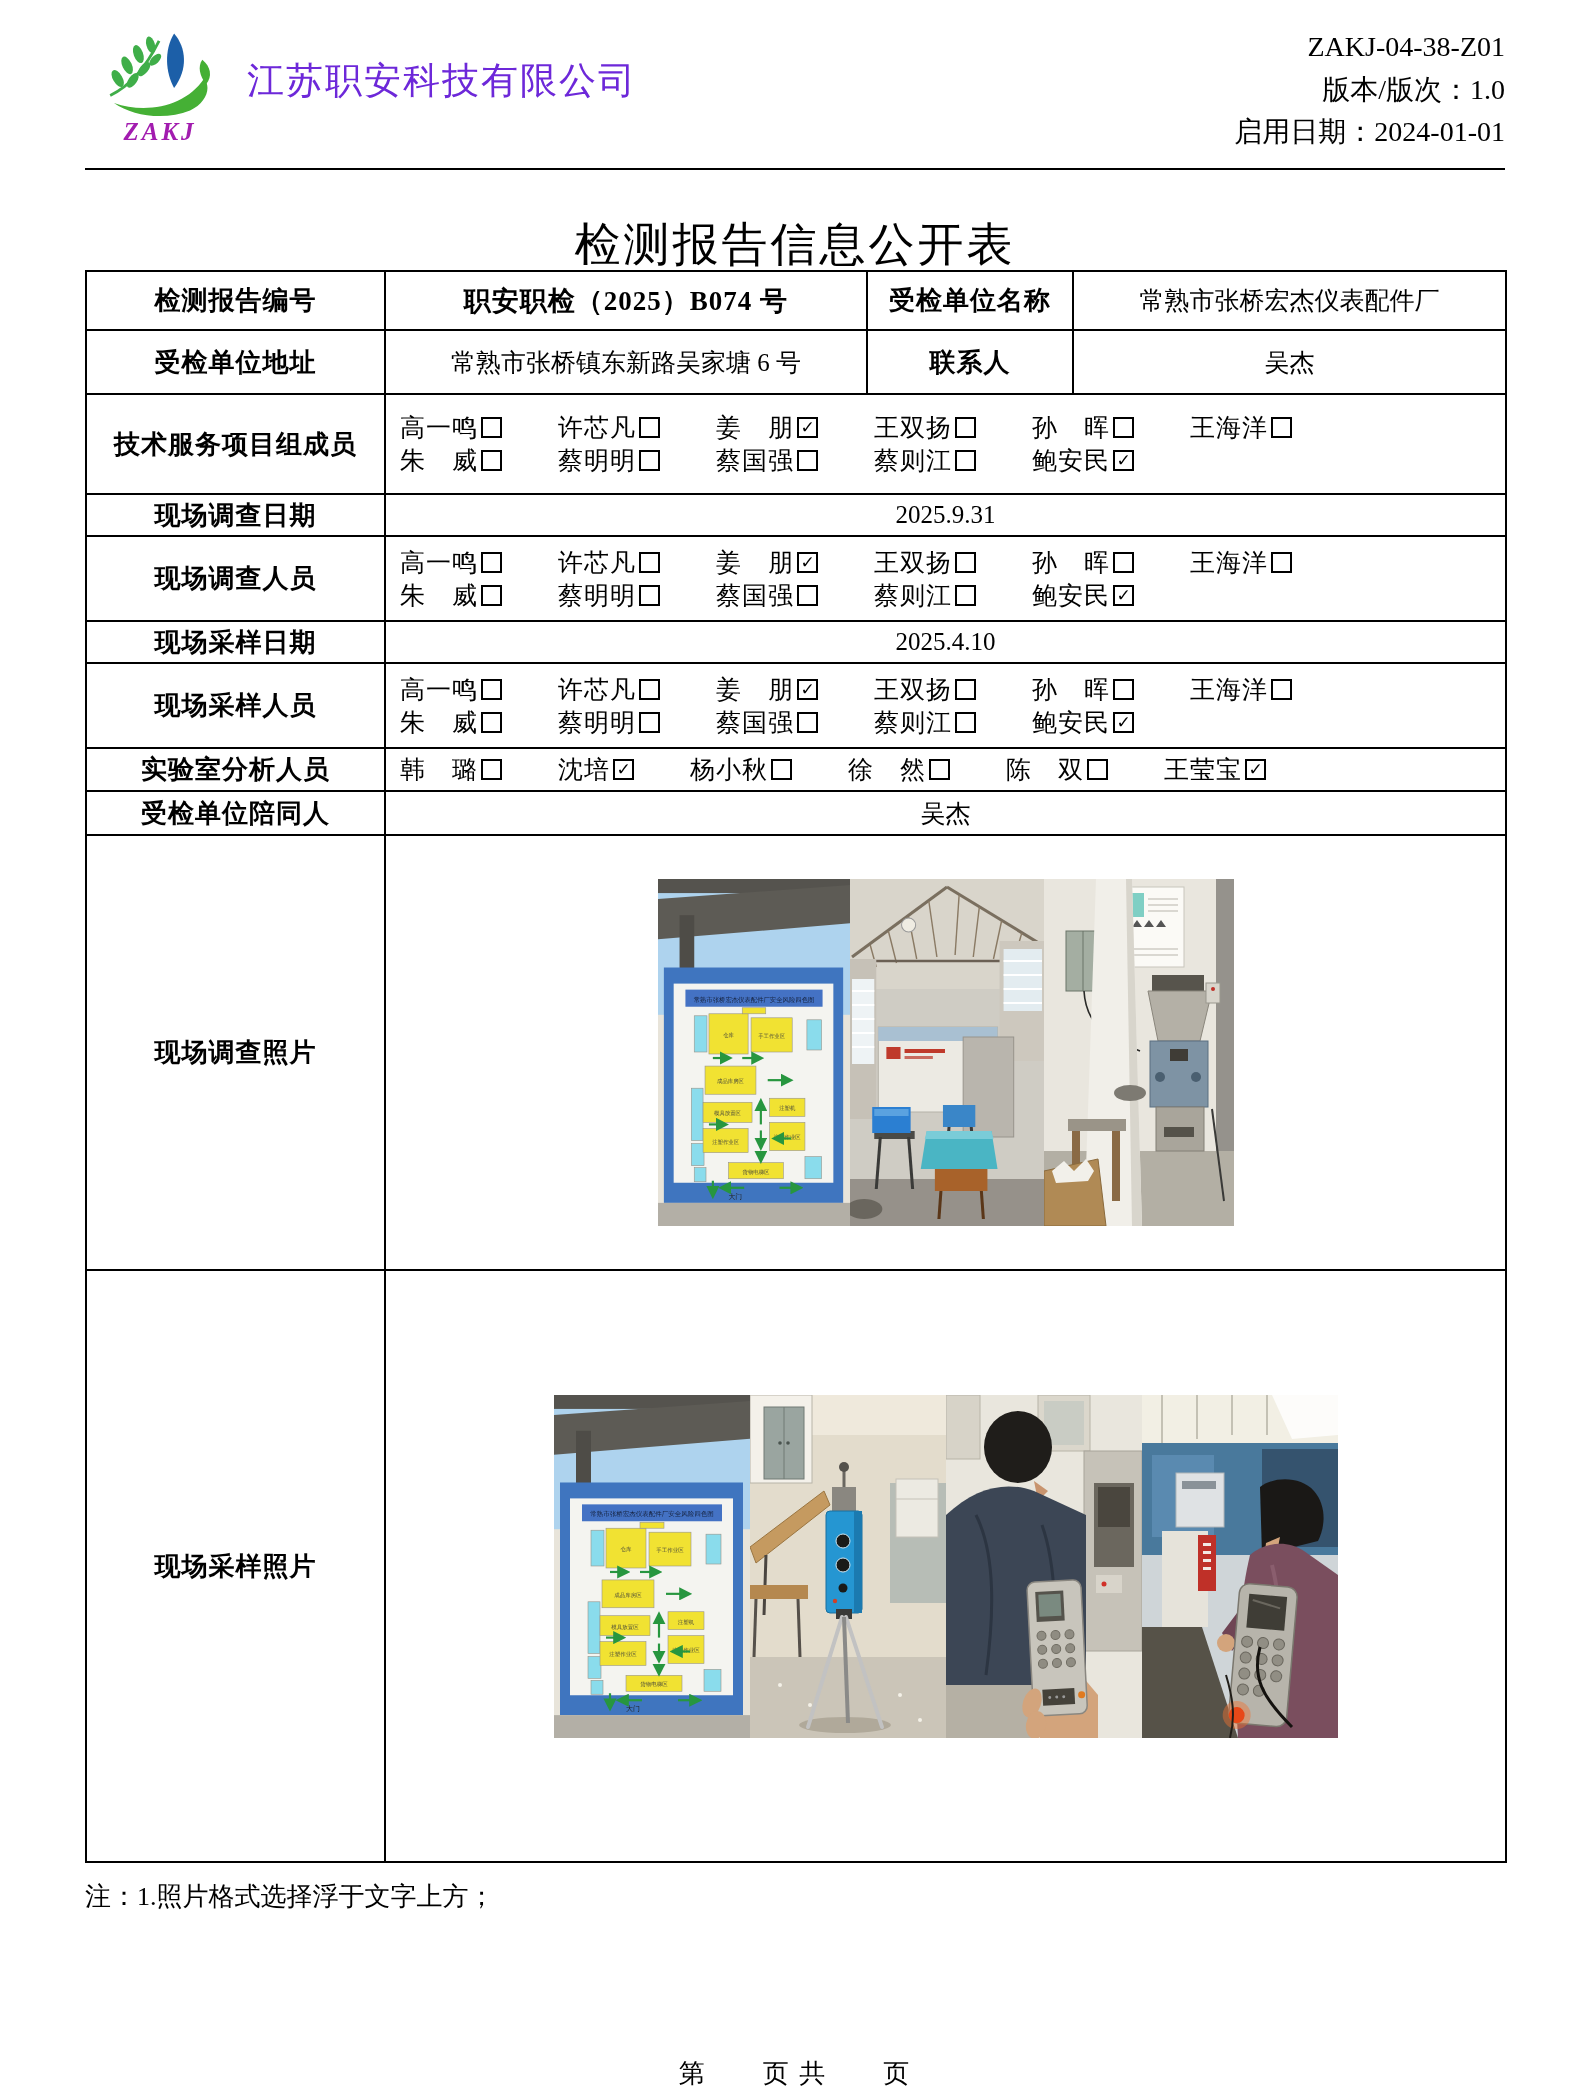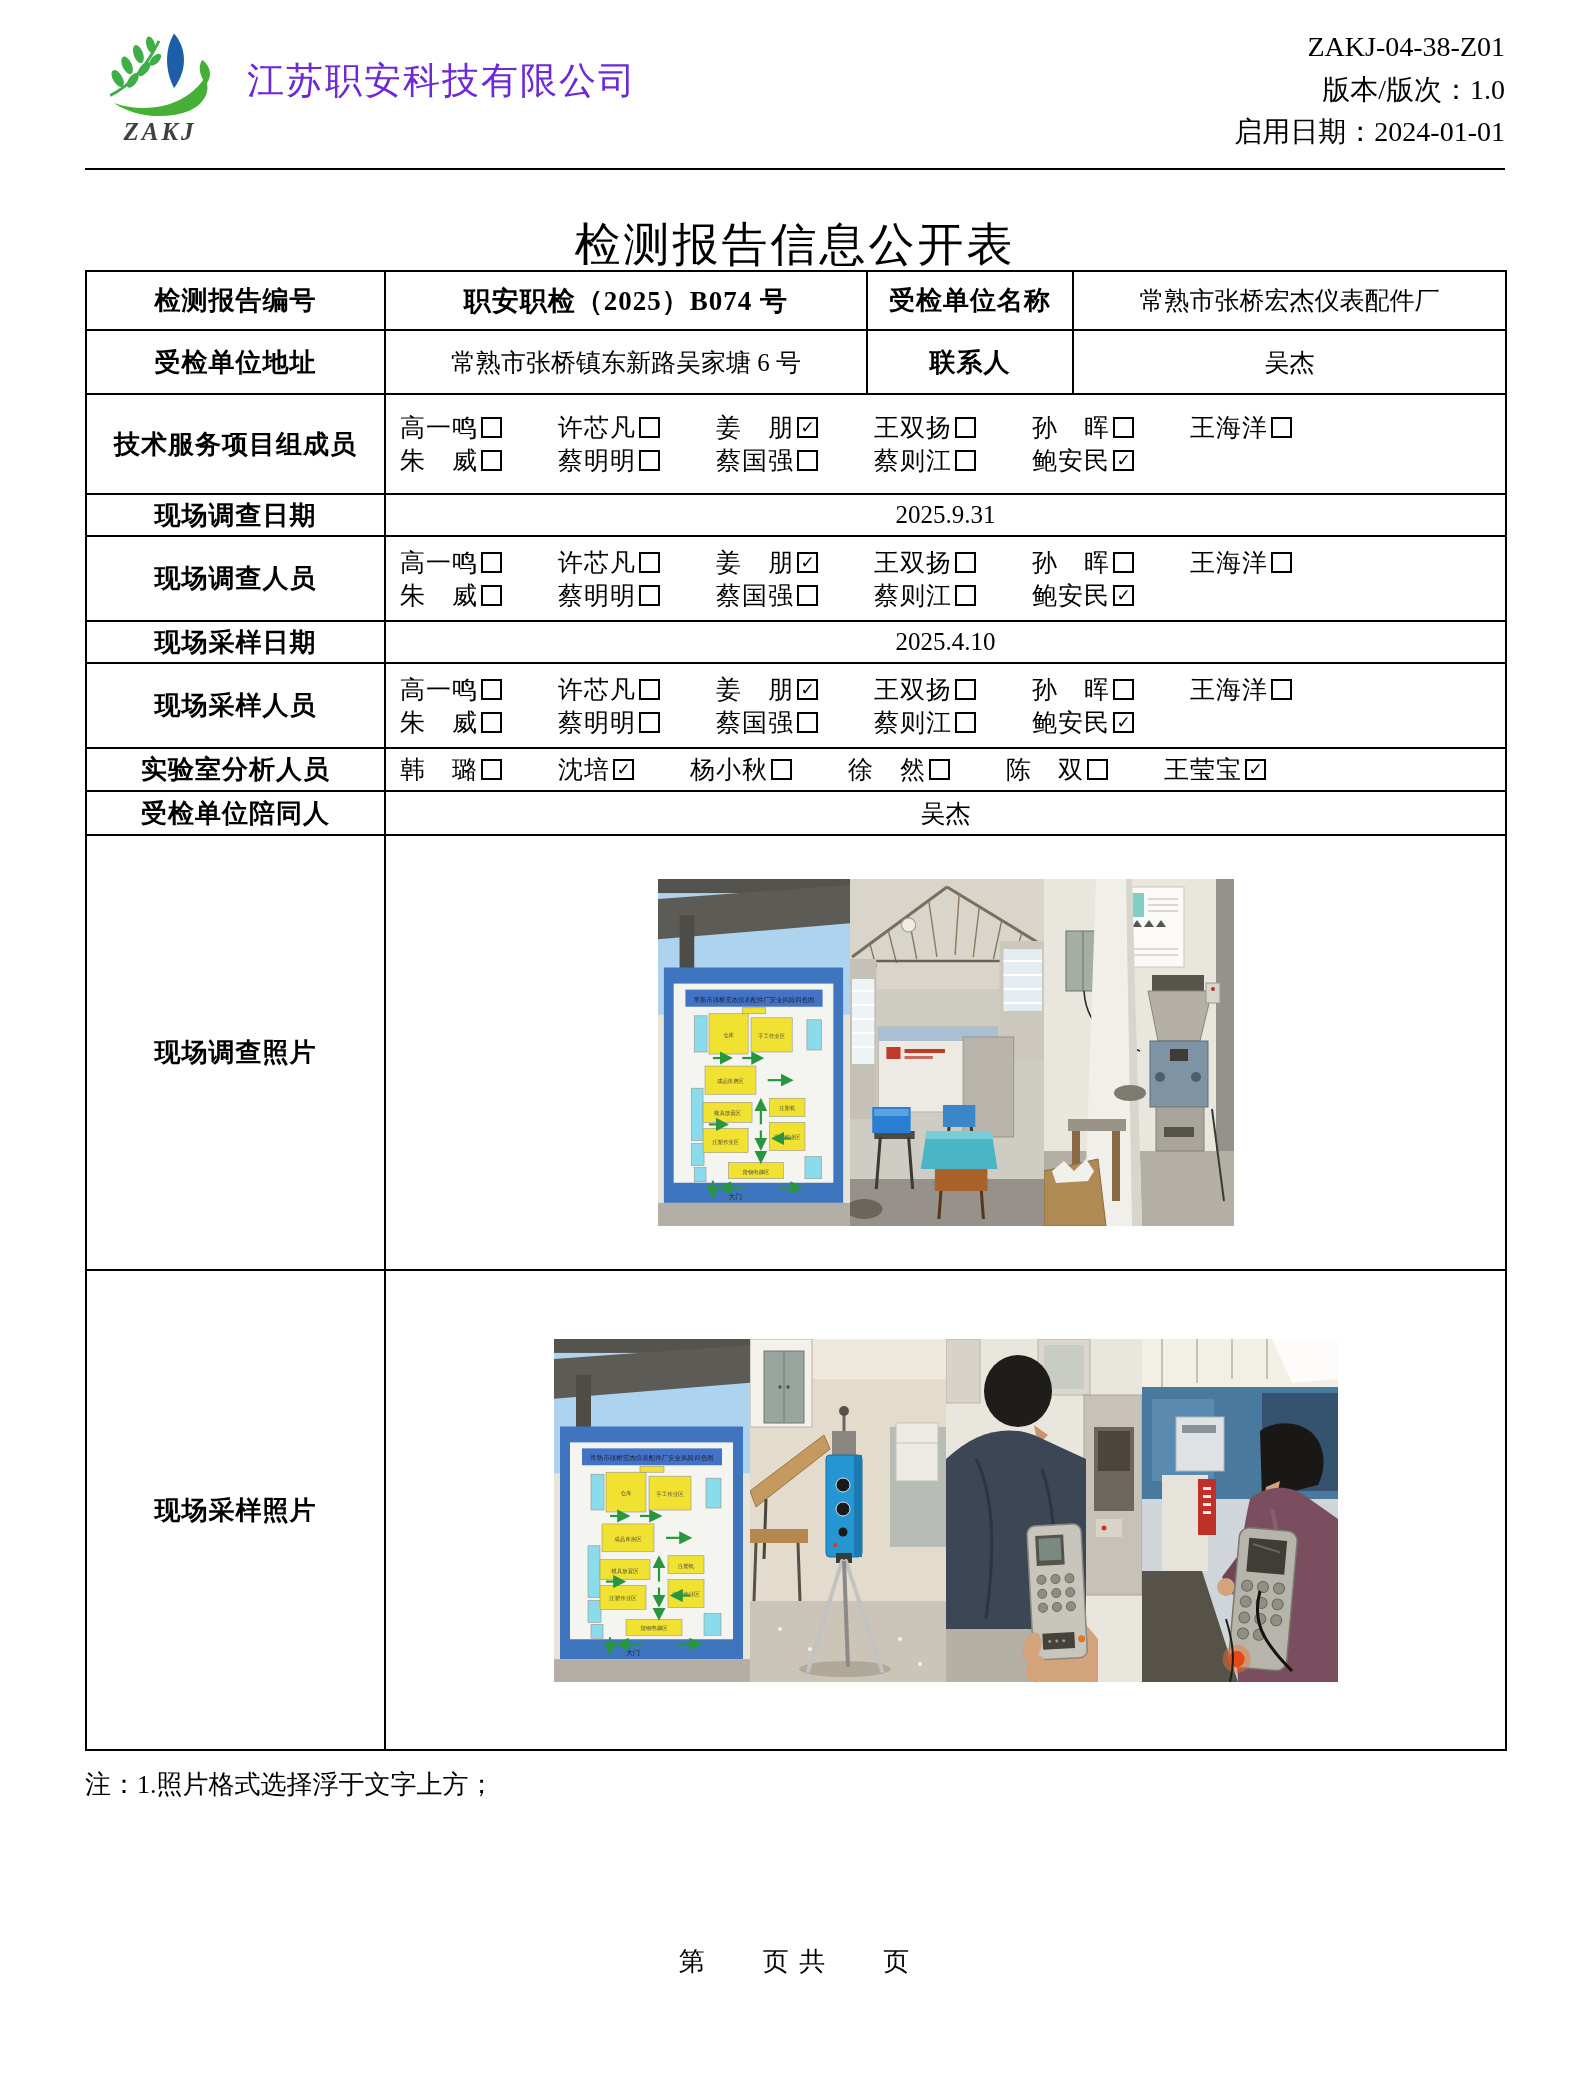--- a/index.html
+++ b/index.html
@@ -2,21 +2,21 @@
 <html><head>
 <meta charset="utf-8">
 <style>
   html,body{margin:0;padding:0;background:#888;}
   .page{position:relative;width:1587px;height:2093px;background:#fff;margin:0 auto;
         box-sizing:border-box;padding:0 82px 0 85px;overflow:hidden;
         font-family:"Liberation Serif","DejaVu Serif",serif;color:#000;}
   
   .hdr{height:168px;display:flex;align-items:flex-start;}
   .logoblock{width:150px;padding-top:24px;text-align:center;}
-  .logotext{font-style:italic;font-weight:bold;color:#404040;font-size:25px;letter-spacing:3px;margin-top:-4px;}
+  .logotext{font-style:italic;font-weight:bold;color:#a21caf;font-size:25px;letter-spacing:3px;margin-top:-4px;}
   .company{font-size:37px;color:#6d28d9;margin:56px 0 0 12px;letter-spacing:2px;}
   .meta{margin-left:auto;text-align:right;padding-top:26px;font-size:28px;line-height:1.52;}
   .rule{height:2px;background:#000;}
   
   .title{margin:44px 0 0;height:52px;text-align:center;font-size:46px;font-weight:normal;letter-spacing:3px;}
   
   table.form{border-collapse:collapse;table-layout:fixed;width:1420px;margin-top:4px;}
   table.form td{border:2px solid #000;padding:0;overflow:hidden;}
   .lbl{font-weight:bold;text-align:center;font-size:26px;letter-spacing:1px;}
   .val{text-align:center;font-size:25px;}
@@ -463,21 +463,21 @@
             <rect x="24" y="240" width="58" height="12" fill="#9a9488"></rect>
             <rect x="28" y="252" width="8" height="70" fill="#8a6a45"></rect>
             <rect x="68" y="252" width="8" height="70" fill="#8a6a45"></rect>
             <polygon points="0,292 54,280 62,347 0,347" fill="#b08a55" stroke="#8a6a3c"></polygon>
             <polygon points="8,292 20,282 30,292 42,280 50,292 44,302 12,304" fill="#f2f0ea"></polygon>
           </svg>
         </div>
       </td>
     </tr>
 
-    <tr style="height:480px">
+    <tr style="height:592px">
       <td class="lbl">现场采样照片</td>
       <td class="photo-cell" colspan="3">
         <div class="photo-strip">
           <svg viewBox="0 0 196 345" width="196" height="343" preserveAspectRatio="none">
                 <use href="#sb"></use>
               </svg>
           <svg viewBox="0 0 196 343" width="196" height="343" preserveAspectRatio="none">
             <rect width="196" height="343" fill="#e3dccc"></rect>
             <rect width="196" height="40" fill="#efe9dc"></rect>
             <rect x="0" y="0" width="62" height="88" fill="#f4f1ea" stroke="#b8b4a8"></rect>

